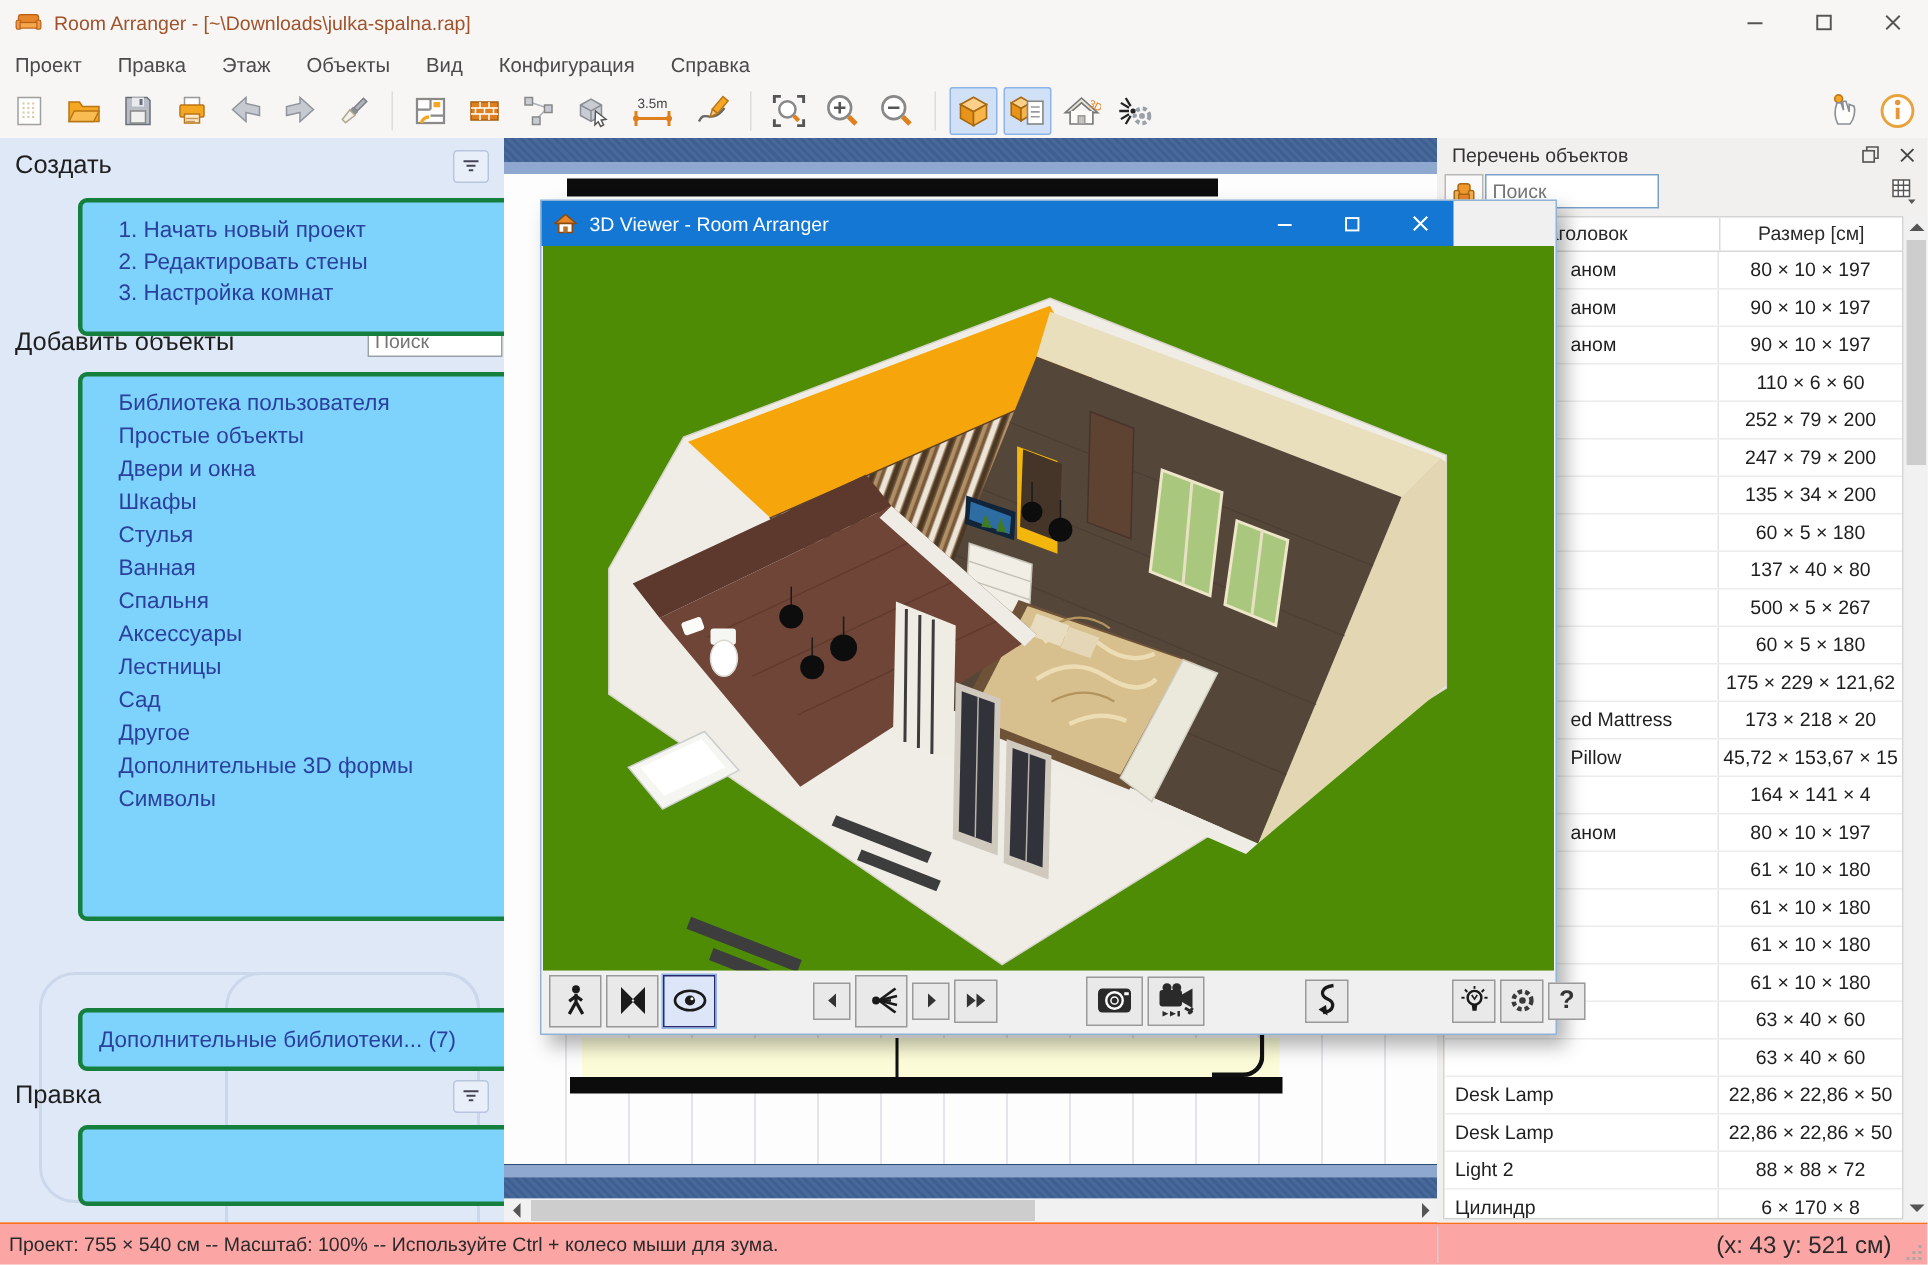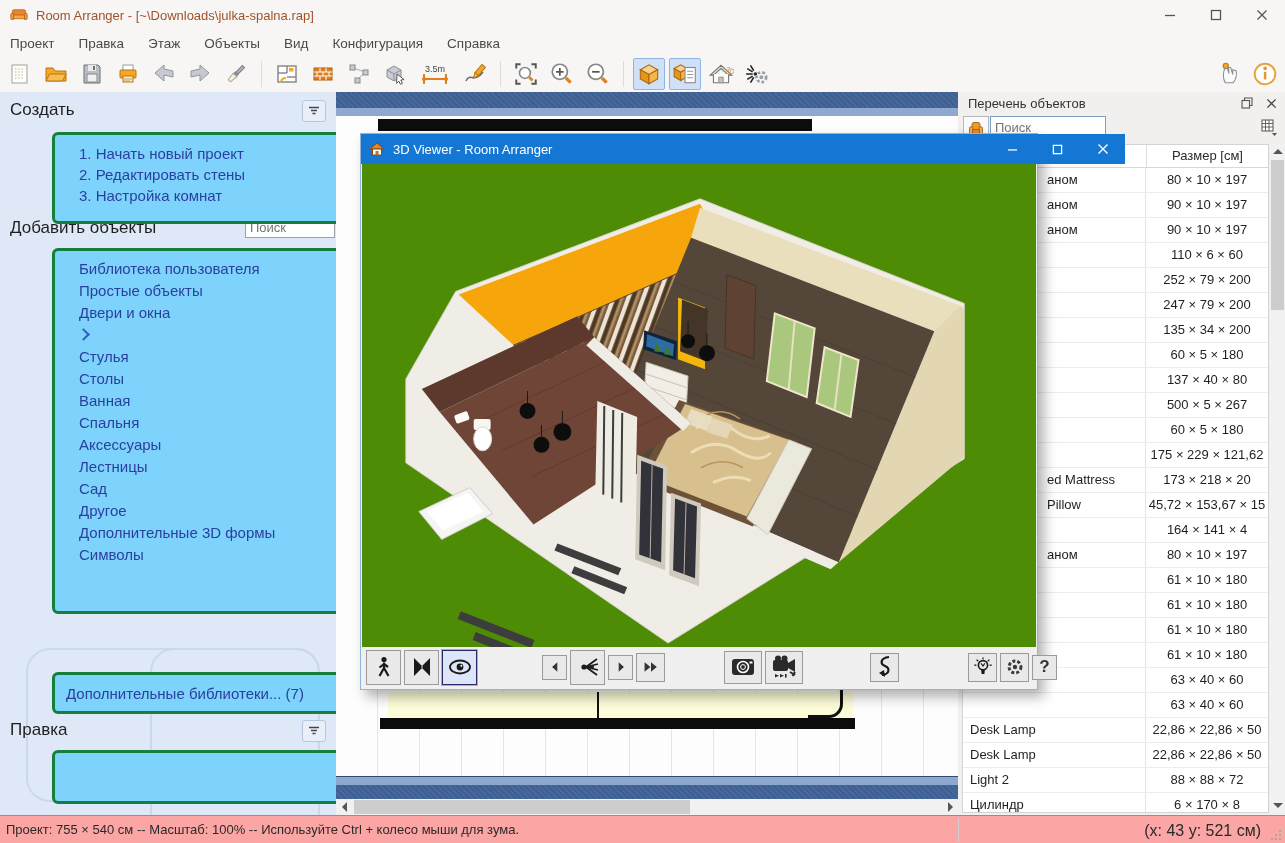--- a/index.html
+++ b/index.html
@@ -92,21 +92,21 @@
   .vbtn{position:absolute;left:0;width:15px;height:15px;display:flex;align-items:center;justify-content:center;}
   
   #statusbar{position:absolute;left:0;top:815px;width:1285px;height:28px;background:#fca5a5;border-top:1px solid #f97316;}
   #status-left{position:absolute;left:6px;top:6px;font-size:13px;color:#2a2a2a;}
   #status-sep{position:absolute;left:958px;top:2px;width:1px;height:24px;background:#d0d0d0;}
   #status-right{position:absolute;right:24px;top:6px;font-size:16px;color:#2a2a2a;}
   #grip{position:absolute;right:2px;bottom:2px;}
   
   #viewer{position:absolute;left:360px;top:133px;width:678px;height:557px;z-index:30;
           border:1px solid #8fb4d8;background:#f0f0f0;box-shadow:6px 7px 12px rgba(0,0,0,.3);box-sizing:border-box;}
-  #v-titlebar{position:absolute;left:0;top:0;width:764px;height:30px;background:#1477d4;display:flex;align-items:center;}
+  #v-titlebar{position:absolute;left:0;top:0;width:608px;height:30px;background:#1477d4;display:flex;align-items:center;}
   #v-title{color:#fff;font-size:13px;margin-left:8px;flex:1;}
   .vwbtn{width:45px;height:30px;display:flex;align-items:center;justify-content:center;}
   #v-icon{margin-left:8px;}
   #viewport{position:absolute;left:1px;top:30px;width:674px;height:483px;background:#4f8c06;overflow:hidden;}
   #v-toolbar{position:absolute;left:0;bottom:0;width:676px;height:44px;display:flex;align-items:center;padding-left:5px;box-sizing:border-box;}
   .vbtn2{width:33px;height:33px;background:#e9e9e9;border:1px solid #9a9a9a;display:flex;align-items:center;justify-content:center;margin-right:3px;flex:0 0 auto;}
   .vbtn2.small{width:23px;height:23px;}
   .vbtn2.med{width:27px;height:27px;}
   .vbtn2.cam{width:36px;height:31px;}
   .vbtn2.selected{background:#dce6f8;border:1px solid #2a2a6a;outline:1px solid #8fb4e8;}
@@ -362,28 +362,25 @@
         </div>
         <div class="cat-row">
           <span class="cat-label">Простые объекты</span>
           <span class="chev"></span>
         </div>
         <div class="cat-row">
           <span class="cat-label">Двери и окна</span>
           <span class="chev"></span>
         </div>
         <div class="cat-row">
+          <span class="cat-label">Шкафы</span>
           <span class="chev"></span>
         </div>
         <div class="cat-row">
           <span class="cat-label">Стулья</span>
-          <span class="chev"></span>
-        </div>
-        <div class="cat-row">
-          <span class="cat-label">Столы</span>
           <span class="chev"></span>
         </div>
         <div class="cat-row">
           <span class="cat-label">Ванная</span>
           <span class="chev"></span>
         </div>
         <div class="cat-row">
           <span class="cat-label">Спальня</span>
           <span class="chev"></span>
         </div>

